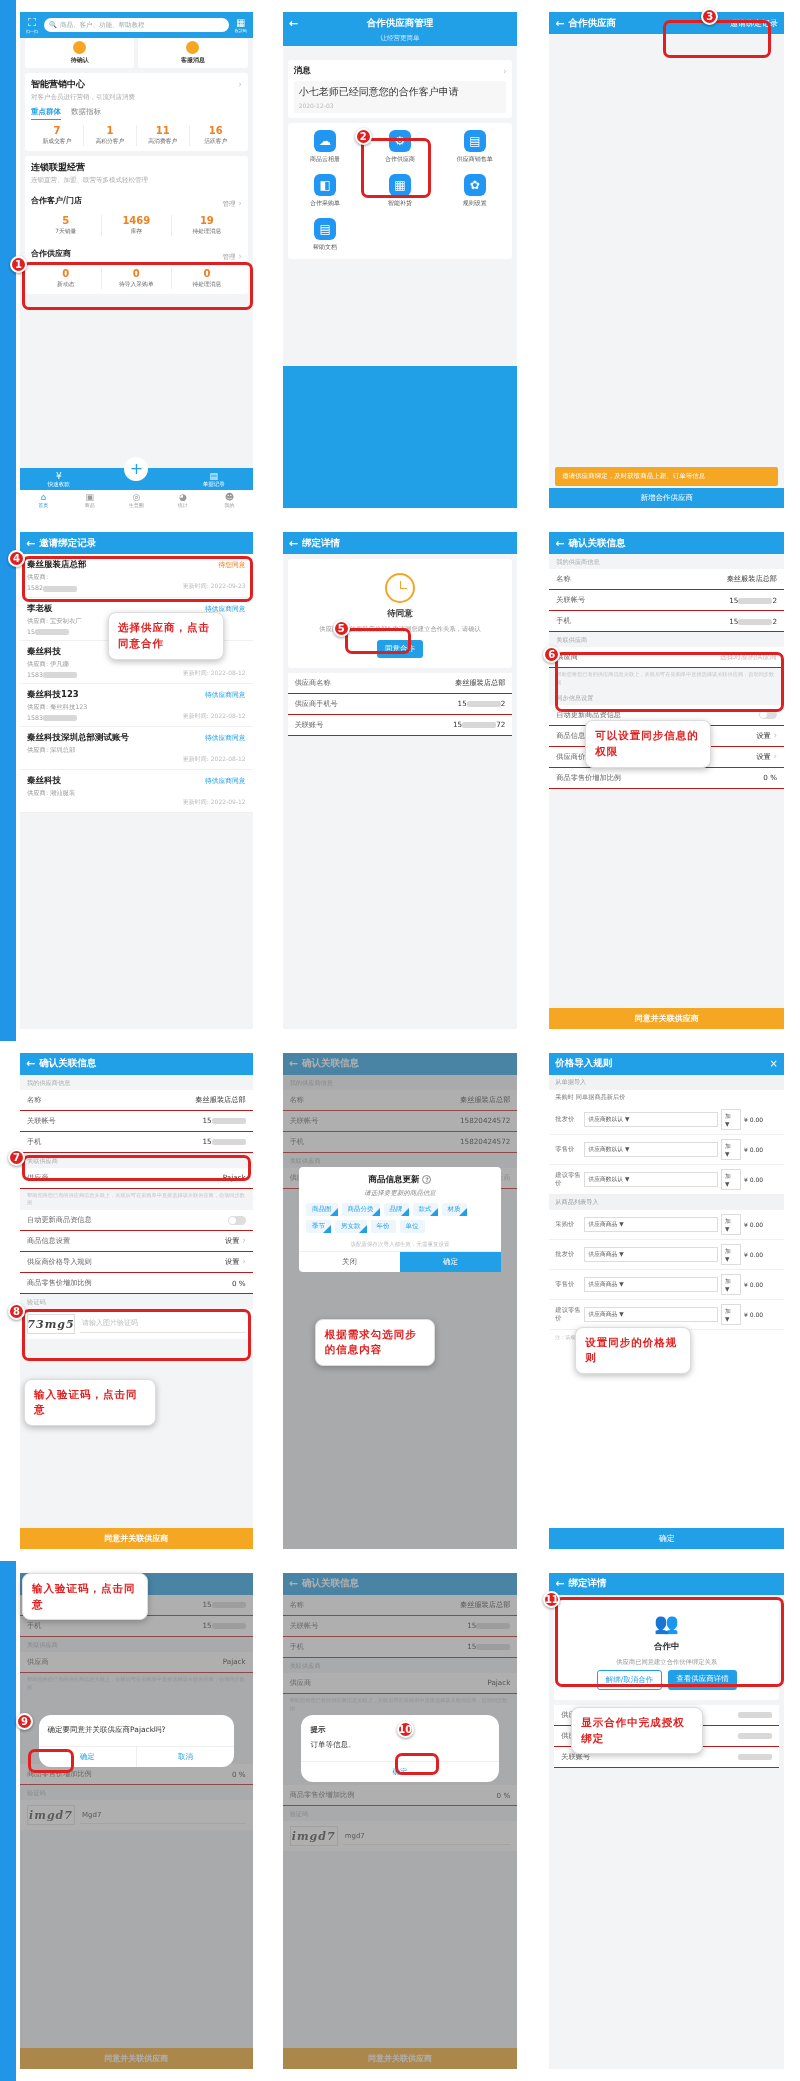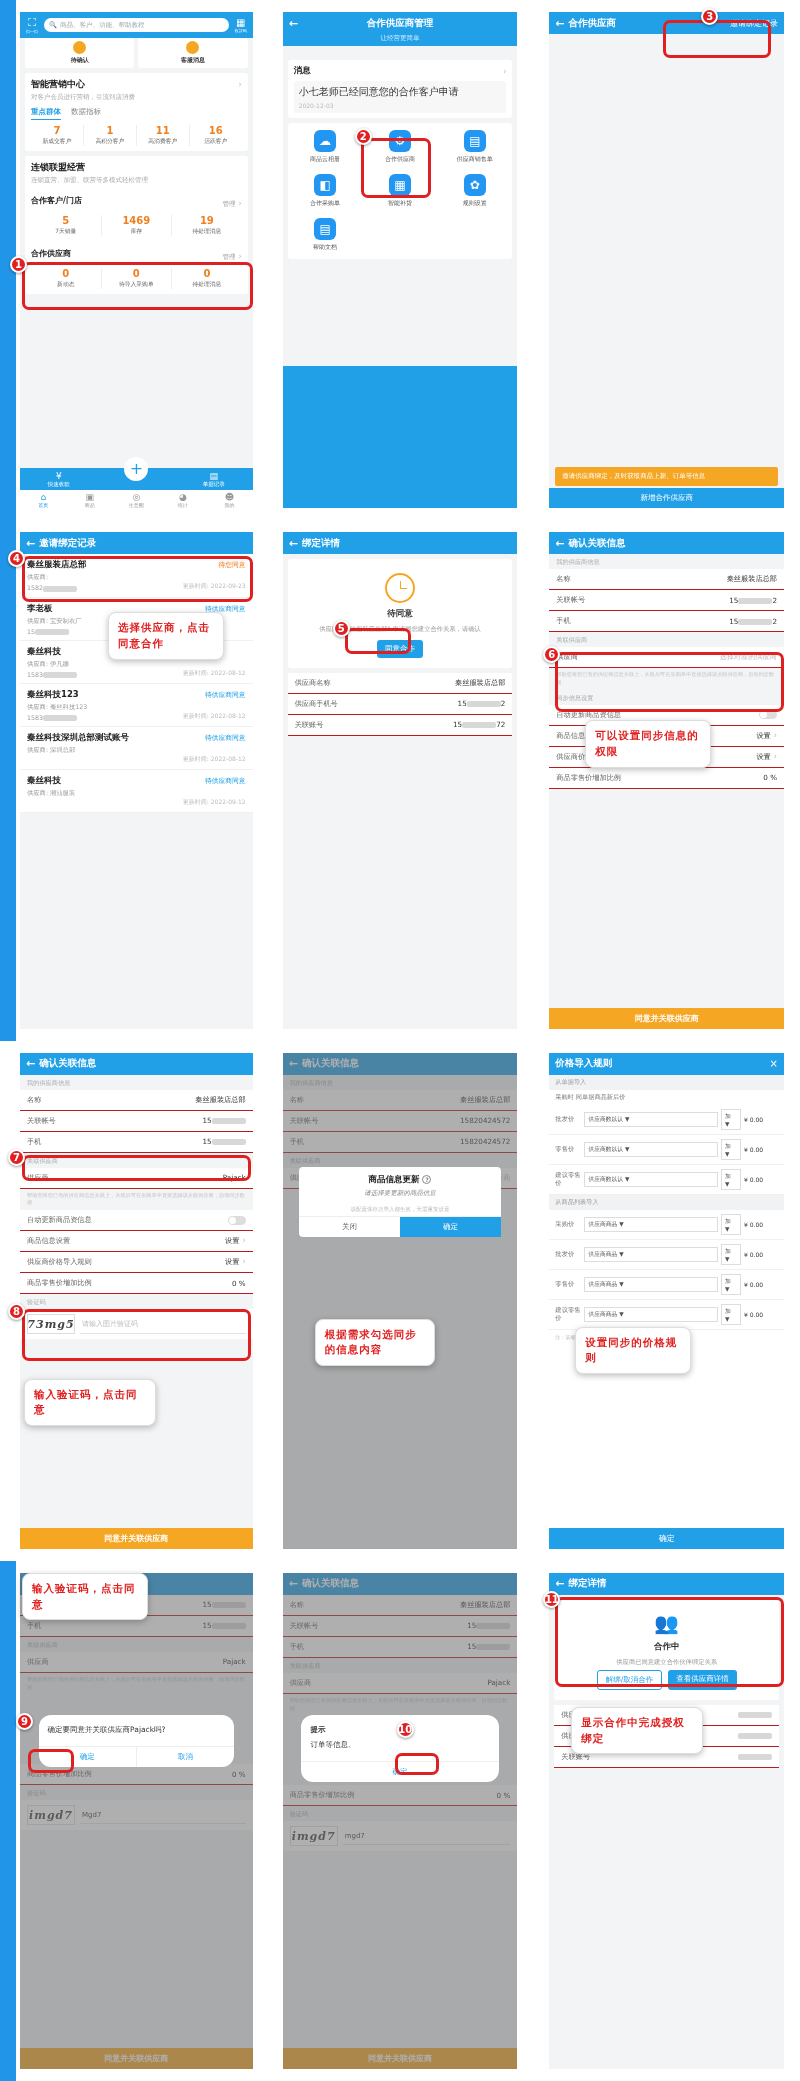--- a/index.html
+++ b/index.html
@@ -583,21 +583,21 @@
           </div>
         <div class="frow">
             <span class="lb">供应商价格导入规则</span>
             <span class="vl"><span>设置</span><span class="chev">›</span></span>
           </div>
         <div class="frow">
             <span class="lb">商品零售价增加比例</span>
             <span class="vl"><span>0</span> <span>%</span></span>
           </div>
         <div class="fhead">验证码</div>
-        <div style="display:flex;align-items:flex-end;gap:5px;background:#fff;padding:5px 7px">
+        <div style="display:flex;align-items:flex-start;gap:5px;background:#fff;padding:5px 7px">
           <div class="cap" style="width:48px">73mg5</div>
           <div class="input-line" style="flex:1">请输入图片验证码</div>
         </div>
         <div style="position:absolute;left:0;right:0;bottom:0">
           <div class="btn-primary" style="margin:0;border-radius:0">同意并关联供应商</div>
         </div>
       </div>
       <div class="hl" style="left:22px;top:114px;right:16px;height:26px"></div>
       <div class="marker" style="left:8px;top:108px">7</div>
       <div class="hl" style="left:22px;top:268px;right:16px;height:52px"></div>
@@ -629,20 +629,31 @@
             <span class="lb">供应商</span>
             <span class="vl" style="color:#bbb">选择对应的供应商</span>
           </div>
         <div class="dim"></div>
         <div class="modal" style="top:114px">
           <div class="modal-t">
             <span>商品信息更新</span>
             <span style="display:inline-block;border:1px solid #888;border-radius:50%;width:9px;height:9px;font-size:6px;line-height:8px;color:#888;text-align:center">?</span>
           </div>
           <div class="modal-s">请选择要更新的商品信息</div>
+          <div class="chips">
+            <div class="chip on">商品图</div>
+            <div class="chip on">商品分类</div>
+            <div class="chip on">品牌</div>
+            <div class="chip on">款式</div>
+            <div class="chip on">材质</div>
+            <div class="chip on">季节</div>
+            <div class="chip on">男女款</div>
+            <div class="chip">年份</div>
+            <div class="chip">单位</div>
+          </div>
           <div class="modal-note">该配置保存次导入都生效，无需重复设置</div>
           <div class="modal-btns">
             <div class="mb-cancel">关闭</div>
             <div class="mb-ok">确定</div>
           </div>
         </div>
       </div>
       <div class="callout" style="left:48px;top:278px;width:120px">根据需求勾选同步的信息内容</div>
     </div>
 

